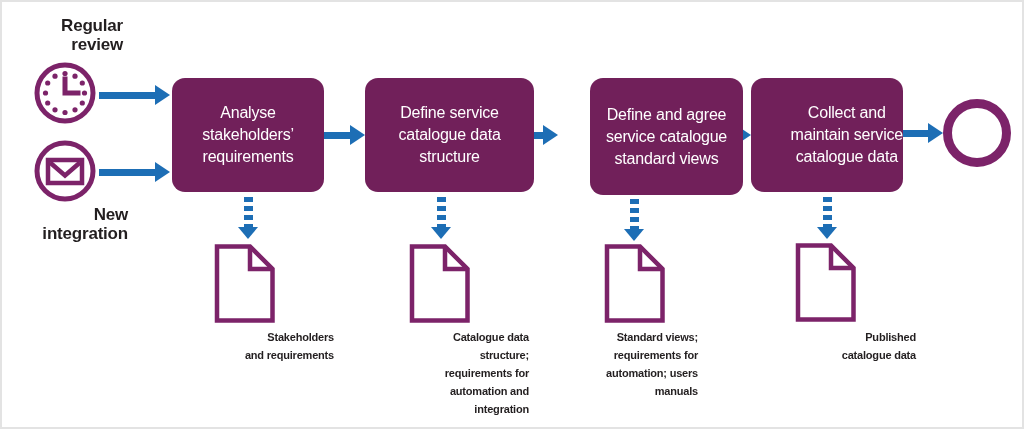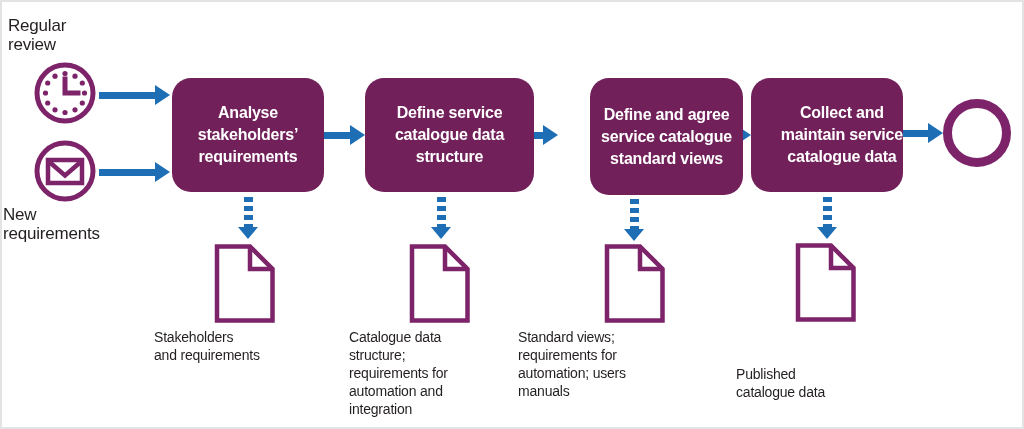--- a/index.html
+++ b/index.html
@@ -8,37 +8,37 @@
     width: 1024px;
     height: 429px;
     background: #ffffff;
     border: 2px solid #e3e3e3;
     box-sizing: border-box;
     font-family: "Liberation Sans", sans-serif;
     overflow: hidden;
   }
   .lbl {
     position: absolute;
-    text-align: left;
-    font-weight: normal;
+    text-align: right;
+    font-weight: bold;
     color: #231f20;
     white-space: pre-line;
     letter-spacing: -0.2px;
   }
   .input-lbl { font-size: 17px; line-height: 19px; }
-  .out-lbl   { font-size: 14px; line-height: 18px; }
+  .out-lbl   { font-size: 11px; line-height: 18px; }
   .pbox {
     position: absolute;
     background: #71205a;
-    border-radius: 19px;
+    border-radius: 13px;
     display: flex;
     align-items: center;
     justify-content: center;
     color: #ffffff;
-    font-weight: bold;
+    font-weight: normal;
     font-size: 16px;
     line-height: 22px;
     text-align: center;
     white-space: pre;
     letter-spacing: -0.2px;
   }
   .icon { position: absolute; width: 62px; height: 62px; }
   .doc  { position: absolute; width: 61px; height: 79px; }
   .harrow { position: absolute; height: 20px; }
   .harrow .shaft {
@@ -72,21 +72,21 @@
   }
 </style>
 </head>
 <body>
 
 <div class="canvas">
 
   <div class="lbl input-lbl" style="left:6px; top:14px; width:115px;">Regular
 review</div>
   <div class="lbl input-lbl" style="left:1px; top:203px; width:125px;">New
-requirements</div>
+integration</div>
 
   <div class="icon" style="left:32px; top:60px;">
     <svg width="62" height="62" viewBox="0 0 62 62">
       <circle cx="31" cy="31" r="28" fill="#fff" stroke="#7c2369" stroke-width="5"></circle>
       <circle cx="31" cy="11.5" r="2.6" fill="#7c2369"></circle>
         <circle cx="41" cy="14.2" r="2.6" fill="#7c2369"></circle>
       <circle cx="48.3" cy="21" r="2.6" fill="#7c2369"></circle>
         <circle cx="50.5" cy="31" r="2.6" fill="#7c2369"></circle>
       <circle cx="48.3" cy="41" r="2.6" fill="#7c2369"></circle>
         <circle cx="41" cy="47.8" r="2.6" fill="#7c2369"></circle>
@@ -200,18 +200,18 @@
 and requirements</div>
   <div class="lbl out-lbl" style="left:347px; top:326px; width:180px;">Catalogue data
 structure;
 requirements for
 automation and
 integration</div>
   <div class="lbl out-lbl" style="left:516px; top:326px; width:180px;">Standard views;
 requirements for
 automation; users
 manuals</div>
-  <div class="lbl out-lbl" style="left:734px; top:326px; width:180px;margin-top:37px;">Published
+  <div class="lbl out-lbl" style="left:734px; top:326px; width:180px;">Published
 catalogue data</div>
 
   <div class="end-circle" style="left:941px; top:97px;"></div>
 
 </div>
 
 </body></html>

